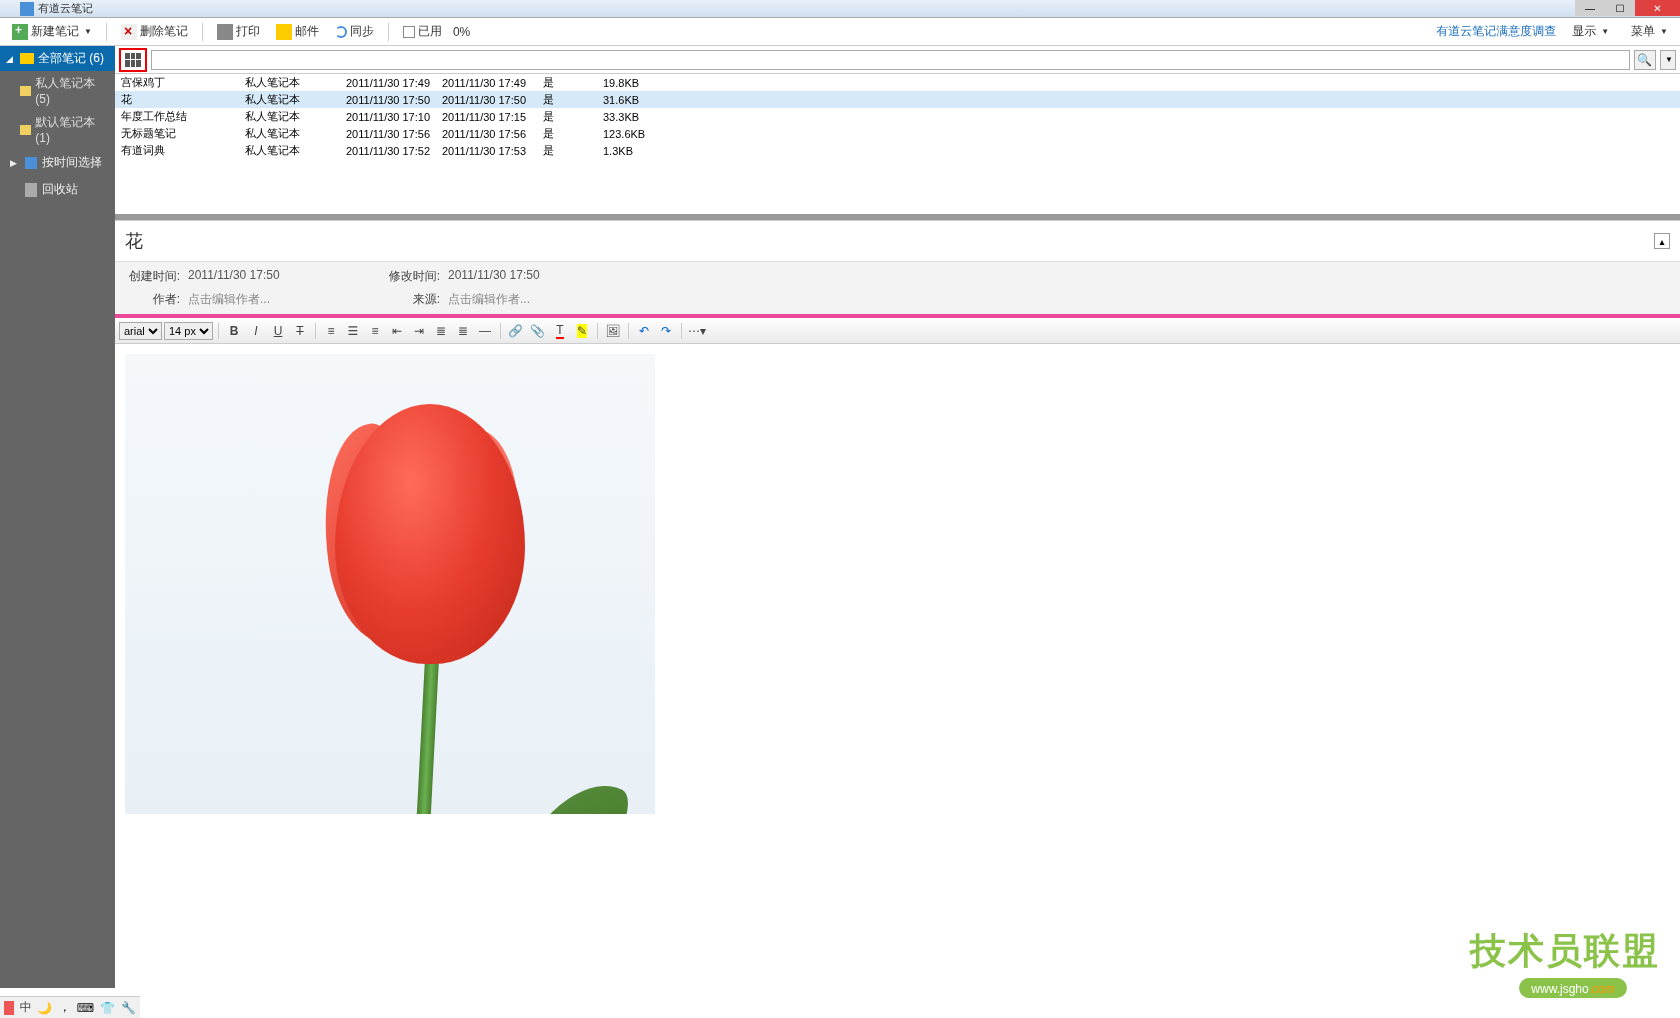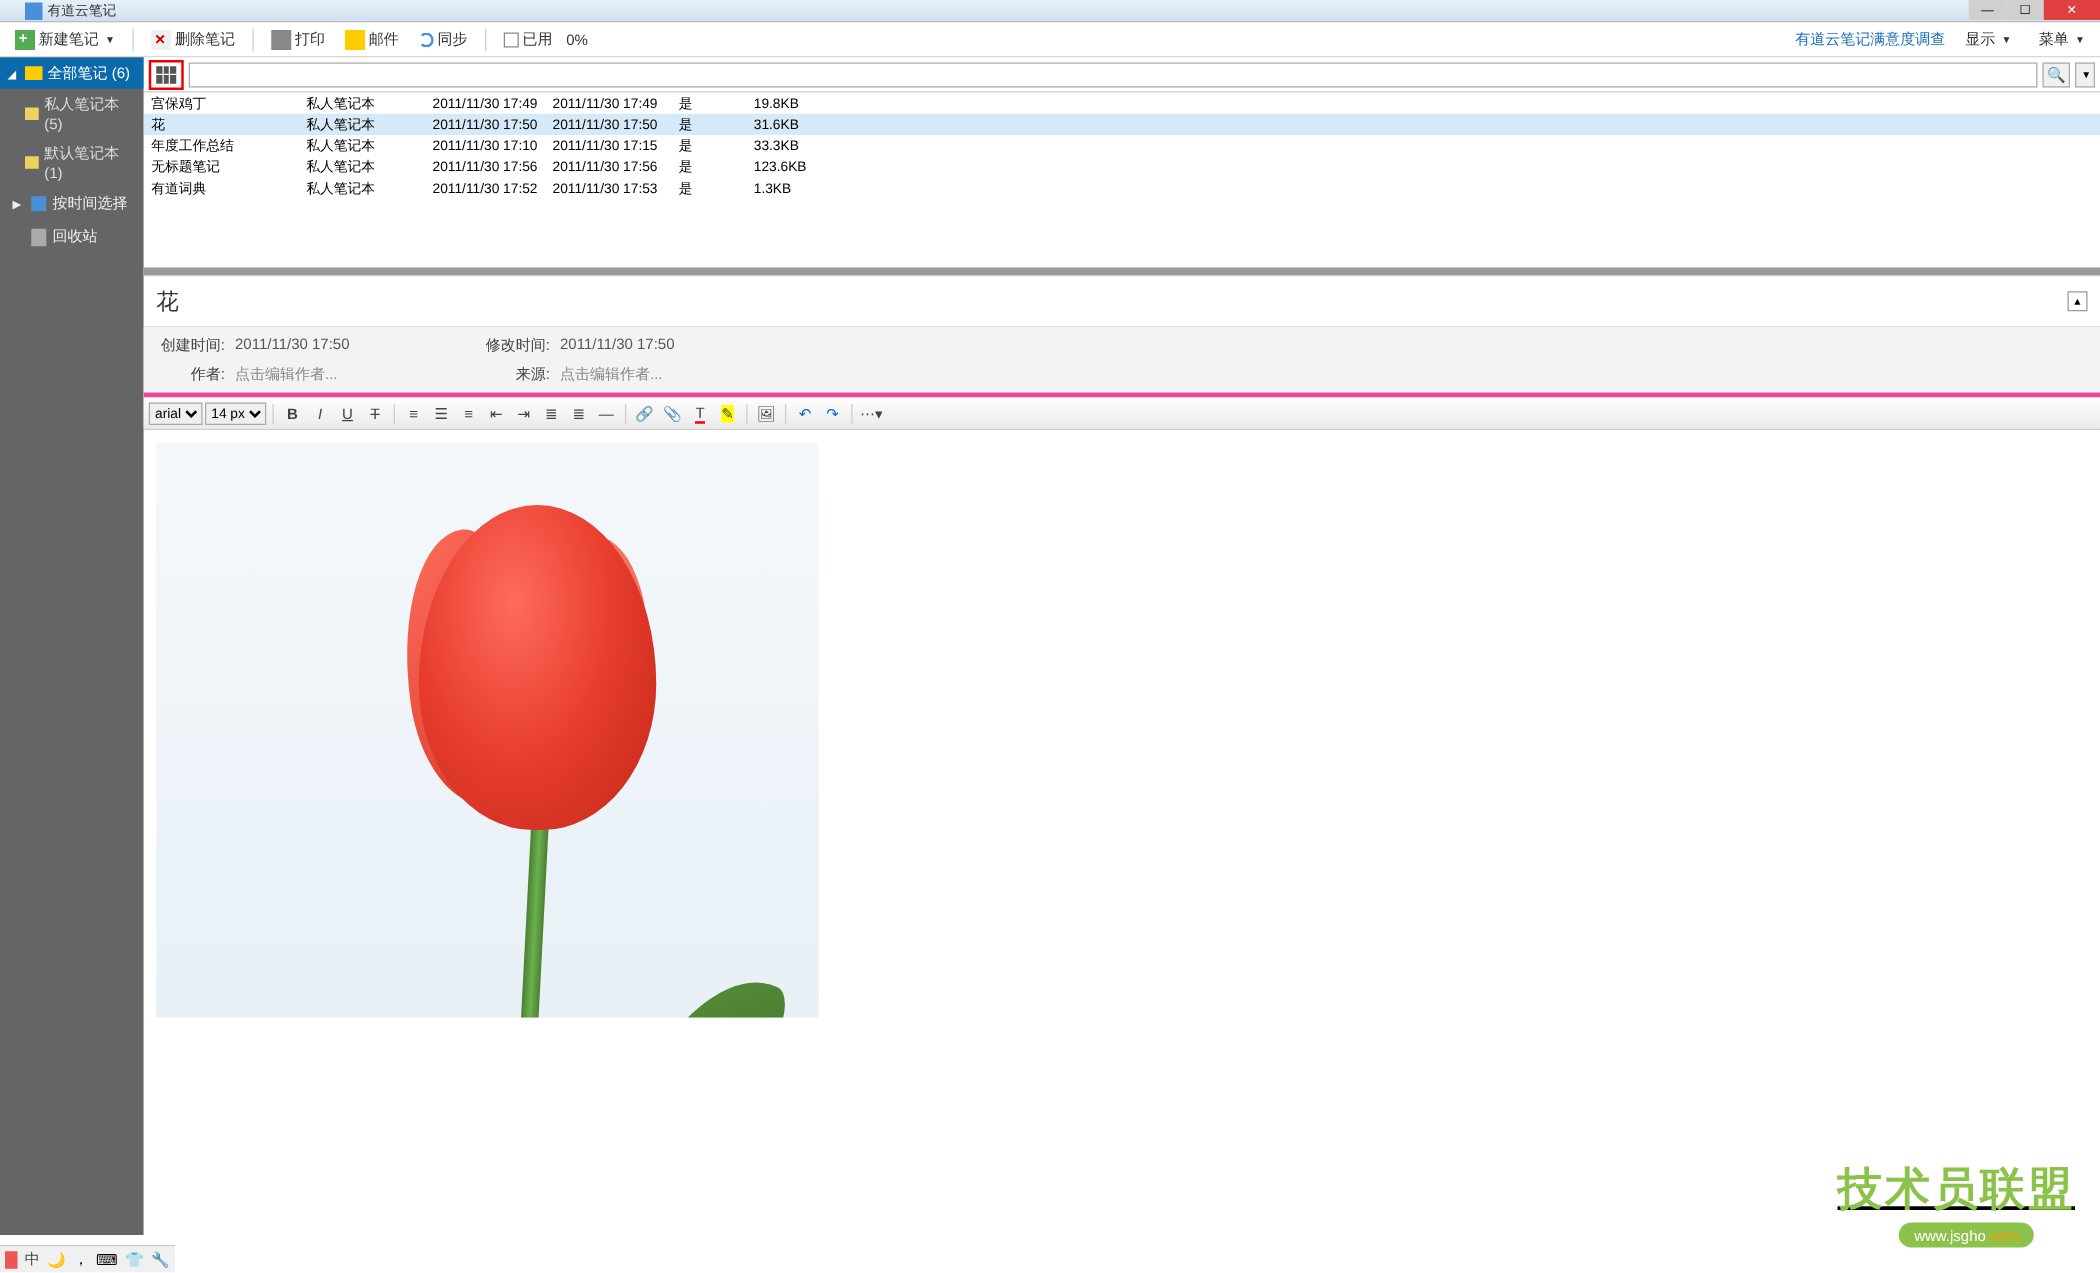--- a/index.html
+++ b/index.html
@@ -103,21 +103,21 @@
     .tulip-stem { position: absolute; left: 295px; top: 300px; width: 14px; height: 200px; background: linear-gradient(to right, #4a8030, #6ab050, #4a8030); transform: rotate(3deg); }
     .tulip-leaf { position: absolute; left: 410px; top: 420px; width: 80px; height: 120px; background: linear-gradient(135deg, #5a9040, #3a7020); border-radius: 80% 20% 50% 50% / 90% 30% 70% 10%; transform: rotate(25deg); }
     
     
     .statusbar { position: absolute; bottom: 0; left: 0; width: 140px; height: 22px; background: #f0f0f0; border-top: 1px solid #ccc; display: flex; align-items: center; padding: 0 4px; gap: 6px; }
     .status-icon { width: 14px; height: 14px; display: inline-block; }
     .s-red { background: #e55; }
     .s-text { color:#444; }
     
     
-    .watermark { position: absolute; right: 20px; bottom: 20px; text-align: center; text-decoration: underline; }
+    .watermark { position: absolute; right: 20px; bottom: 20px; text-align: center; }
     .wm-cn { font-size: 36px; font-weight: bold; color: #8bc34a; text-shadow: 2px 2px 0 #fff, -1px -1px 0 #fff; letter-spacing: 2px;}
     .wm-en { font-size: 14px; color: #fff; background: #8bc34a; padding: 2px 12px; border-radius: 10px; margin-top: 2px; display:inline-block;margin-left:16px; }
     .wm-en .com { color: #ff9800; }
   </style>
 </head>
 <body>
 
 <div class="titlebar">
   <span class="titlebar-icon"></span>
   <span class="titlebar-text">有道云笔记</span>

